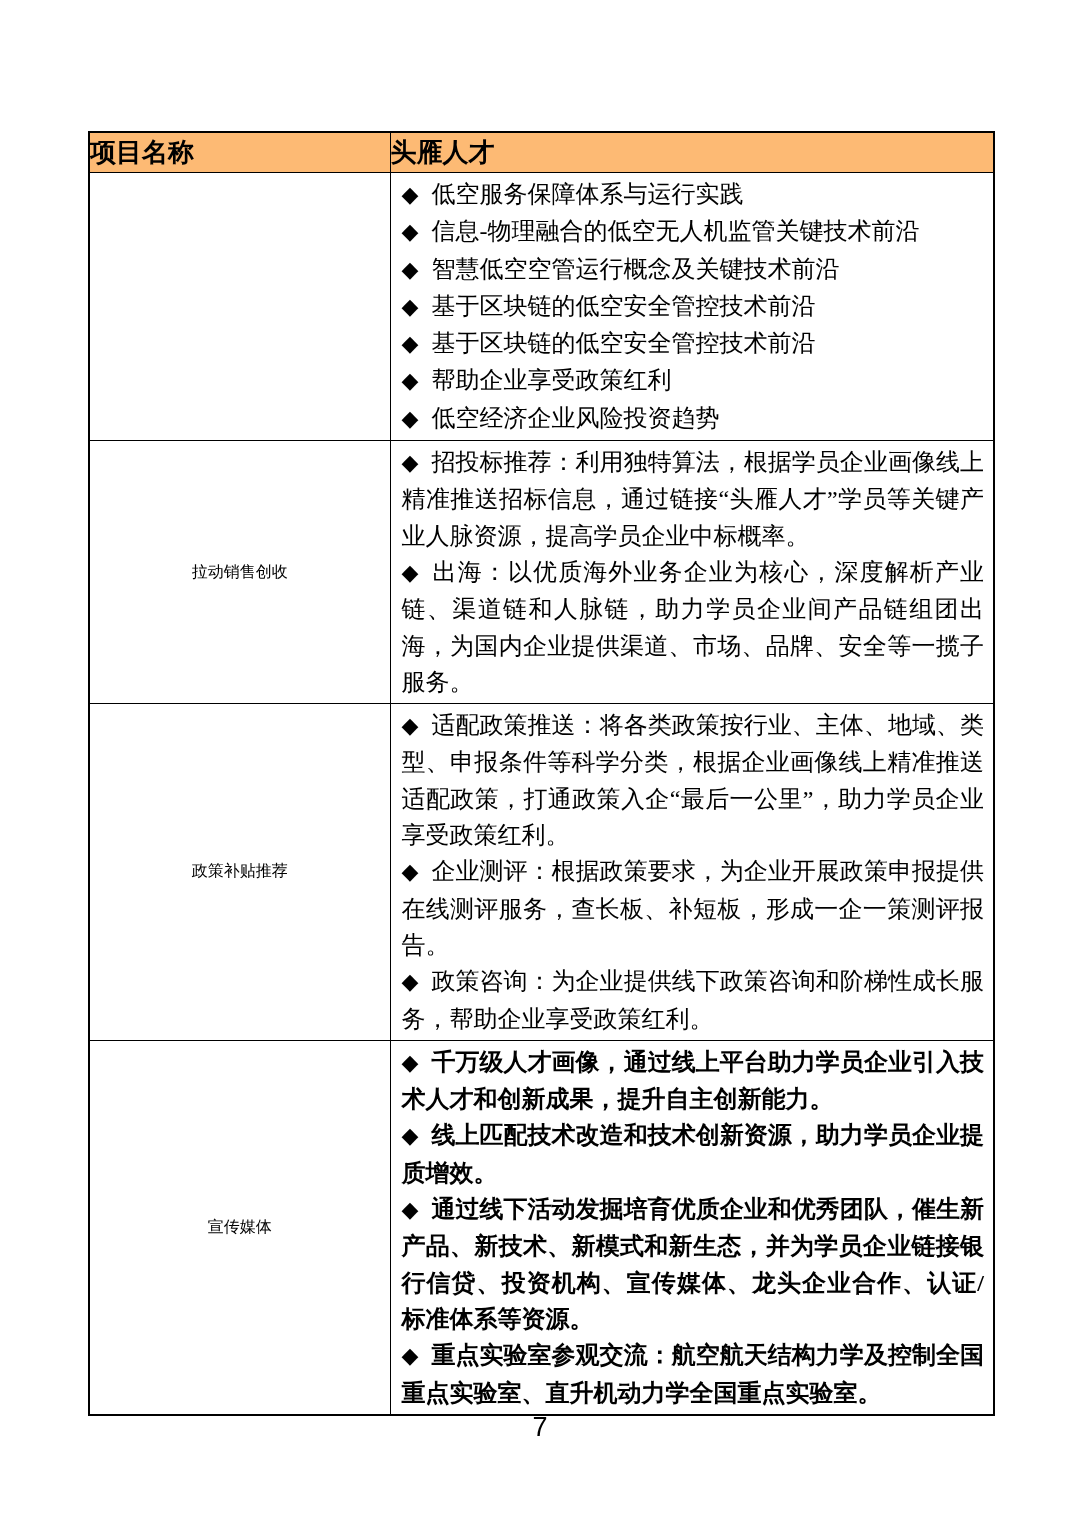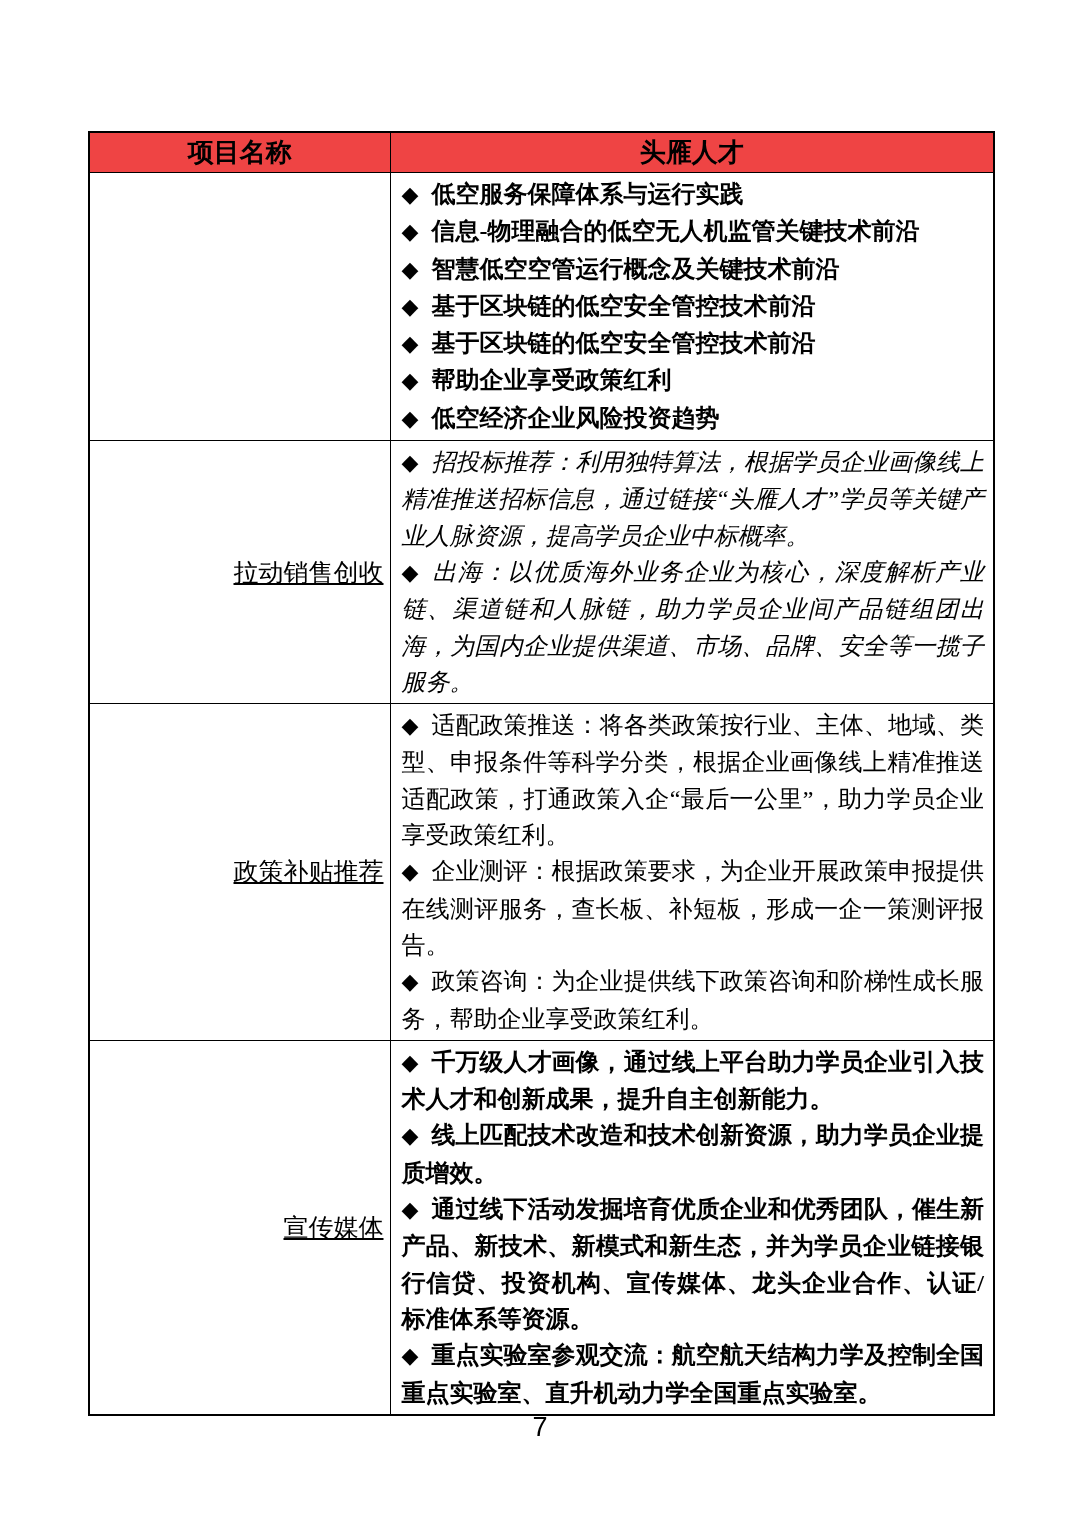--- a/index.html
+++ b/index.html
@@ -24,50 +24,49 @@
     border: 2px solid #000000;
   }
   col.col-name { width: 301px; }
   col.col-content { width: 604px; }
   .projects-table th,
   .projects-table td {
     border: 1.5px solid #000000;
     vertical-align: middle;
   }
   .projects-table thead th {
-    background: #ef4444;
+    background: #fdba74;
     font-weight: bold;
     font-size: 26px;
     height: 36px;
-    text-align: center;
+    text-align: left;
     padding: 1px 0 2px 0;
   }
   td.name-cell {
-    text-align: right;
-    font-size: 25px;
+    text-align: center;
+    font-size: 16px;
     padding: 0 6px;
-    text-decoration: underline;
   }
   td.content-cell {
     vertical-align: top;
     font-size: 24px;
     line-height: 36.3px;
     text-align: justify;
     padding: 3px 9px 3px 11px;
   }
   td.content-cell p {
     margin: 0;
   }
   .bullet {
     display: inline-block;
     margin-right: 13px;
     font-size: 22px;
   }
-  .h-r0 { height: 250px; font-weight: bold; }
-  .h-r1 { height: 249px; font-style: italic; }
+  .h-r0 { height: 250px; }
+  .h-r1 { height: 249px; }
   .h-r2 { height: 322px; }
   .h-r3 { height: 355px; font-weight: bold; }
   .page-number {
     position: absolute;
     left: 0;
     top: 1412px;
     width: 100%;
     text-align: center;
     font-family: "Liberation Sans", "DejaVu Sans", sans-serif;
     font-size: 27px;

